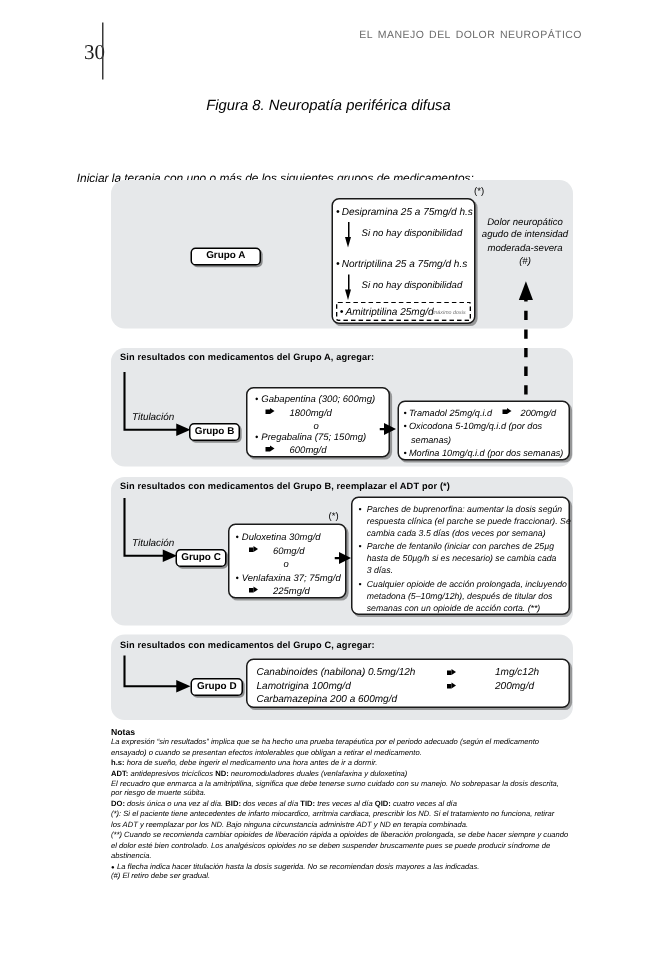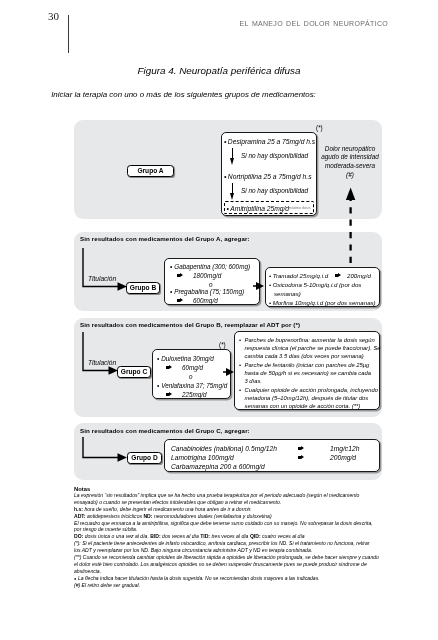--- a/index.html
+++ b/index.html
@@ -3,32 +3,32 @@
 <meta charset="utf-8">
 <style>
   html,body{margin:0;padding:0;}
   body{width:438px;height:640px;background:#ffffff;
        font-family:"Liberation Sans",sans-serif;color:#000;overflow:hidden;
        -webkit-font-smoothing:antialiased;}
   .page{position:relative;width:438px;height:640px;}
   .abs{position:absolute;}
 
   
-  #page-number{left:48px;top:10px;width:22px;text-align:left;
-    font-family:"Liberation Serif",serif;font-size:11px;color:#1a1a1a;}
+  #page-number{left:48px;top:28px;width:22px;text-align:right;
+    font-family:"Liberation Serif",serif;font-size:14px;color:#1a1a1a;}
   #header-rule{left:68px;top:15px;width:1px;height:38px;background:#3a3a3a;}
   #header-title{right:50px;top:16px;text-align:right;color:#6a6a6a;
     font-family:"Liberation Sans",sans-serif;letter-spacing:.3px;line-height:14.6px;
     font-variant:small-caps;}
   #header-title .ln{display:block;font-size:10.4px;}
 
   
   #figure-caption{left:0;top:65px;width:438px;text-align:center;
     font-family:"Liberation Sans",sans-serif;font-style:italic;font-weight:normal;font-size:9.9px;}
-  #figure-intro{left:0;top:90px;width:367px;text-align:center;
+  #figure-intro{left:0;top:114px;width:367px;text-align:center;
     font-family:"Liberation Sans",sans-serif;font-style:italic;font-size:7.93px;}
 
   
   .panel{background:#e6e8ea;border-radius:9px;left:73.5px;width:308px;z-index:0;}
   #dashed-arrow{z-index:2;}
   #panel1{top:120px;height:99px;}
   #panel2{top:232px;height:79px;}
   #panel3{top:318px;height:99px;}
   #panel4{top:423px;height:57px;}
 
@@ -137,21 +137,21 @@
 <body>
 
 <div class="page">
 
   <div class="abs" id="page-number">30</div>
   <div class="abs" id="header-rule"></div>
   <div class="abs" id="header-title">
     <span class="ln">el manejo del dolor neuropático</span>
   </div>
 
-  <div class="abs" id="figure-caption">Figura 4. Neuropatía periférica difusa</div>
+  <div class="abs" id="figure-caption">Figura 8. Neuropatía periférica difusa</div>
   <div class="abs" id="figure-intro">Iniciar la terapia con uno o más de los siguientes grupos de medicamentos:</div>
 
   <div class="abs panel" id="panel1"></div>
 
   <div class="abs pill" id="pill-a">Grupo A</div>
 
   <div class="abs" id="ast-a">(*)</div>
 
   <div class="abs medbox" id="box-a">
     <div class="med mrow"><span class="bul">•</span><span>Desipramina 25 a 75mg/d h.s</span></div>

